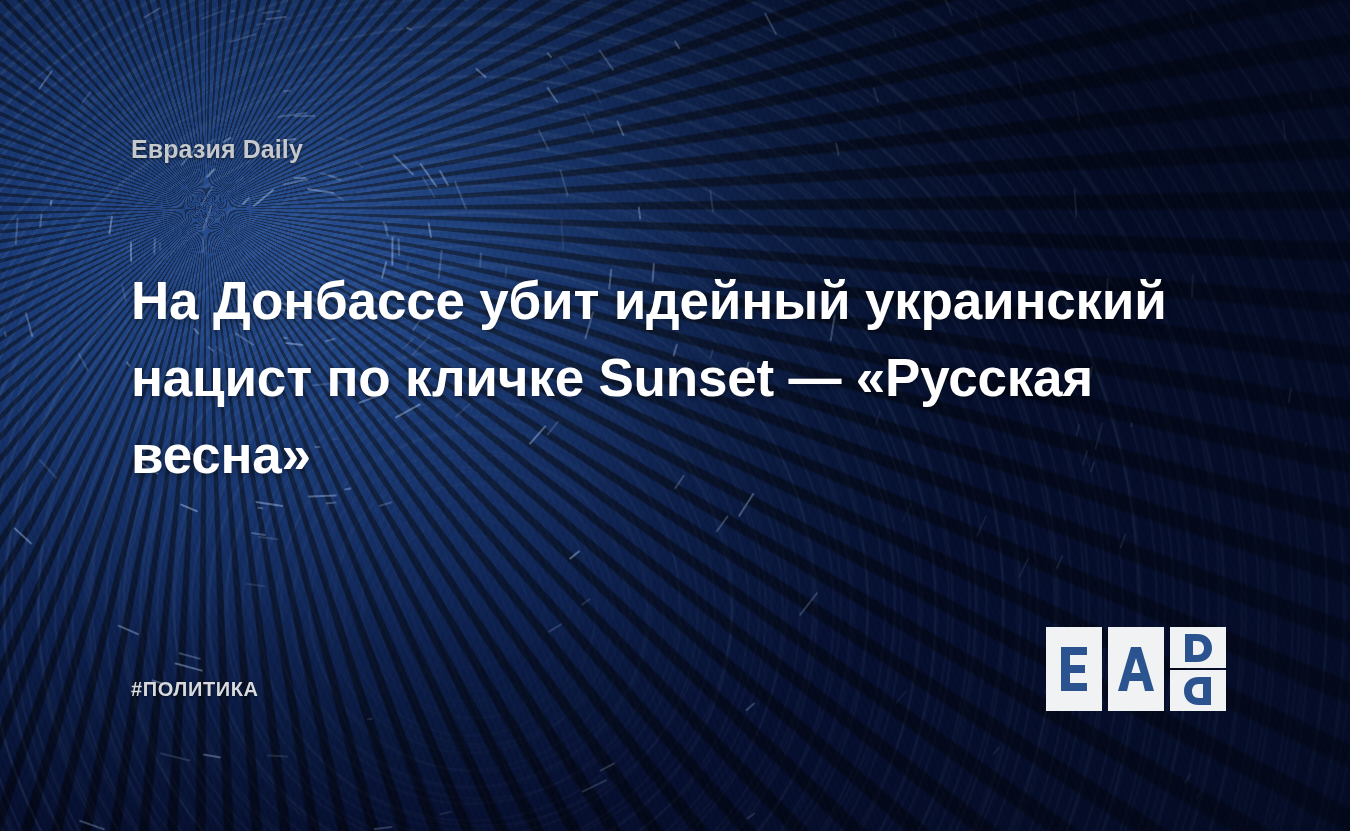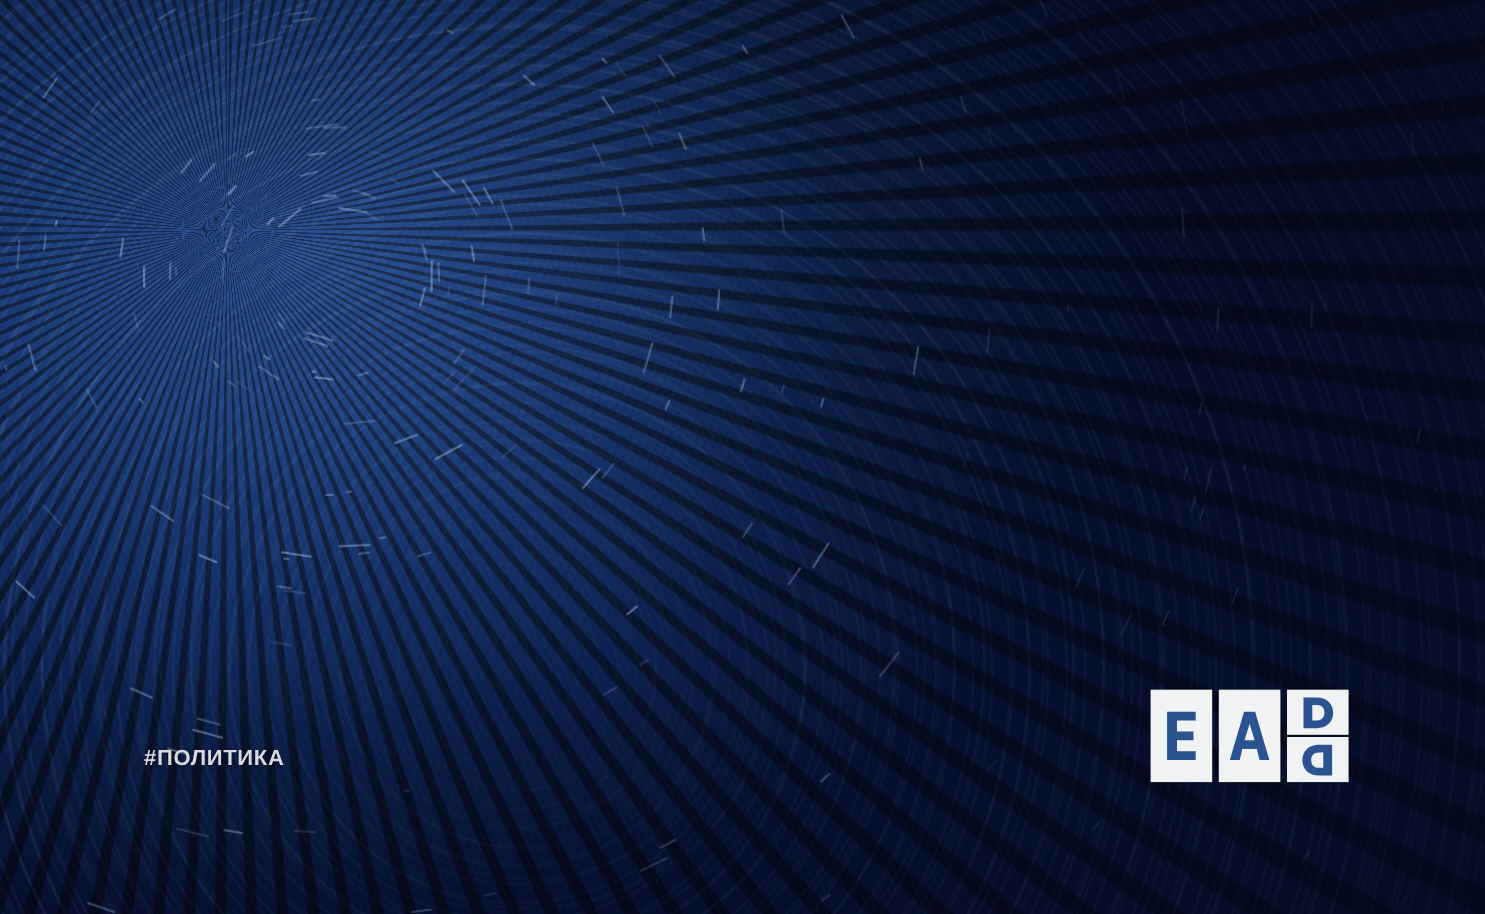--- a/index.html
+++ b/index.html
@@ -448,21 +448,23 @@
       <span style="left: 959.002px; top: 101.576px; width: 12.4192px; opacity: 0.12; transform: rotate(436.4deg);"></span>
       <span style="left: 234.675px; top: 179.183px; width: 9.5359px; opacity: 0.21; transform: rotate(320.7deg);"></span>
       <span style="left: 116.909px; top: 628.617px; width: 22.8565px; opacity: 0.66; transform: rotate(203.6deg);"></span>
     </div>
   <div class="bg-noise"></div>
   <div class="bg-vignette"></div>
   <div class="bg-darken-right"></div>
 
   <div class="content">
 
-
+    <div class="brand">Евразия Daily</div>
+
+    <h1 class="headline">На Донбассе убит идейный украинский нацист по кличке Sunset — «Русская весна»</h1>
 
     <div class="tag">#ПОЛИТИКА</div>
 
     <div class="logo">
 
       <div class="logo-tile">
         <span>
           <svg width="34" height="48" viewBox="0 0 34 48" aria-hidden="true">
             <path d="M4 2 H30 V10 H13 V20 H28 V28 H13 V38 H30 V46 H4 Z" fill="#2b5390"></path>
           </svg>

